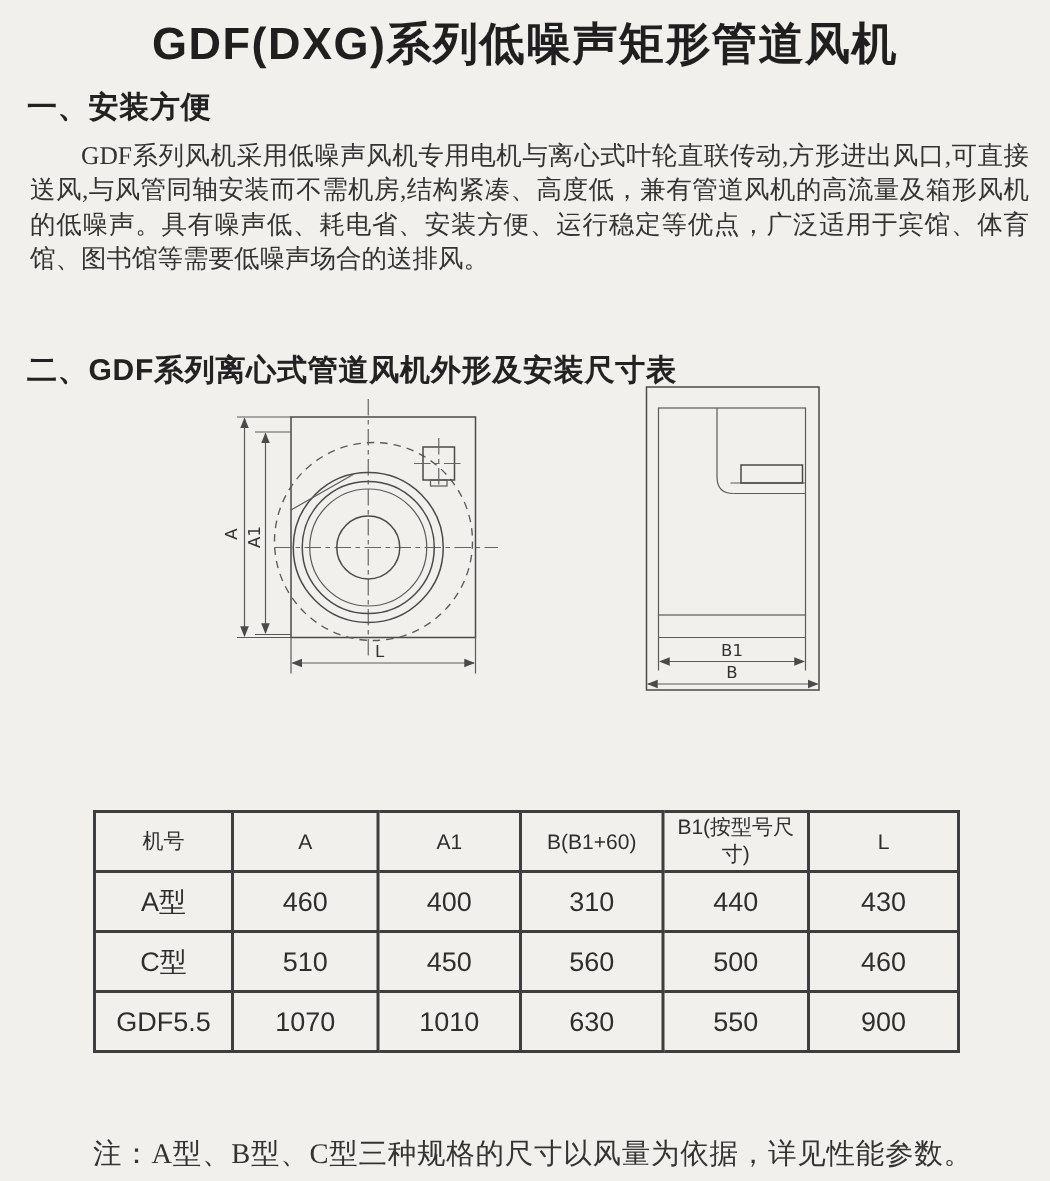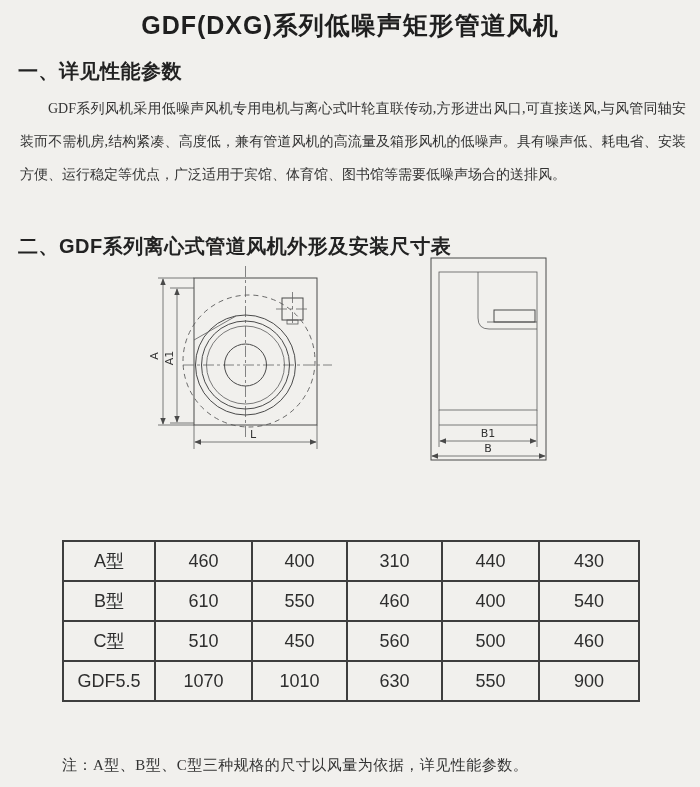--- a/index.html
+++ b/index.html
@@ -3,62 +3,62 @@
 <meta charset="utf-8">
 <style>
   html,body{margin:0;padding:0;}
   body{
     width:700px;height:787px;position:relative;overflow:hidden;
     background:#f1f0ed;color:#2b2b2b;
     font-family:"Liberation Sans",sans-serif;
   }
   .title{
     position:absolute;top:9px;left:0;width:700px;text-align:center;
-    font-size:25px;font-weight:bold;letter-spacing:1px;color:#1f1f1f;
+    font-size:30px;font-weight:bold;letter-spacing:1px;color:#1f1f1f;
   }
   .sec-heading{
     position:absolute;font-size:20px;font-weight:bold;color:#222;
     letter-spacing:0.5px;white-space:nowrap;
   }
   #sec1-heading{top:58px;left:18px;}
   #sec2-heading{top:197px;left:18px;margin-top:36px;}
   .para{
     position:absolute;top:92px;left:20px;width:666px;
     font-family:"Liberation Serif",serif;
-    font-size:14px;line-height:33px;text-align:justify;text-indent:2em;
+    font-size:17px;line-height:23px;text-align:justify;text-indent:2em;
     color:#333;
   }
   svg.drawings{position:absolute;top:240px;left:0;}
   .ln{stroke:#4a4a4a;stroke-width:1;fill:none;}
   .ln-thin{stroke:#5a5a5a;stroke-width:0.8;fill:none;}
   .centerline{stroke:#666;stroke-width:0.8;fill:none;stroke-dasharray:11 3 3 3;}
   .dashline{stroke:#5a5a5a;stroke-width:0.9;fill:none;stroke-dasharray:5 4;}
   svg text{font-family:"DejaVu Sans",sans-serif;font-size:11px;fill:#333;}
   table.dim-table{
     position:absolute;top:540px;left:62px;width:576px;
     border-collapse:collapse;table-layout:fixed;
     background:transparent;
   }
   table.dim-table td{
     border:2px solid #3e3e3e;height:38px;text-align:center;vertical-align:middle;
     font-size:18px;color:#2e2e2e;padding:0;
   }
   table.dim-table tr.head td{font-size:14px;}
   .note{
     position:absolute;top:756px;left:62px;
-    font-family:"Liberation Serif",serif;font-size:15px;color:#333;
+    font-family:"Liberation Serif",serif;font-size:19px;color:#333;
     letter-spacing:0.5px;white-space:nowrap;
   }
 </style>
 </head>
 <body>
 
 <div class="title">GDF(DXG)系列低噪声矩形管道风机</div>
 
-<div class="sec-heading" id="sec1-heading">一、详见性能参数</div>
+<div class="sec-heading" id="sec1-heading">一、安装方便</div>
 
 <div class="para">GDF系列风机采用低噪声风机专用电机与离心式叶轮直联传动,方形进出风口,可直接送风,与风管同轴安装而不需机房,结构紧凑、高度低，兼有管道风机的高流量及箱形风机的低噪声。具有噪声低、耗电省、安装方便、运行稳定等优点，广泛适用于宾馆、体育馆、图书馆等需要低噪声场合的送排风。</div>
 
 <div class="sec-heading" id="sec2-heading">二、GDF系列离心式管道风机外形及安装尺寸表</div>
 
 <svg class="drawings" width="700" height="250" viewBox="0 240 700 250">
   <defs>
     <marker id="arr" viewBox="0 0 10 10" refX="9" refY="5" markerWidth="9" markerHeight="9" orient="auto-start-reverse">
       <path d="M0,1 L10,5 L0,9 z" fill="#4a4a4a"></path>
     </marker>
@@ -126,35 +126,35 @@
 <table class="dim-table">
   <colgroup>
     <col style="width:92px">
       <col style="width:97px">
       <col style="width:95px">
     <col style="width:95px">
       <col style="width:97px">
       <col style="width:100px">
   </colgroup>
   <tbody>
+    <tr class="head">
+      <td>机号</td>
+      <td>A</td>
+      <td>A1</td>
+      <td>B(B1+60)</td>
+      <td>B1(按型号尺寸)</td>
+      <td>L</td>
+    </tr>
     <tr>
       <td>A型</td>
       <td>460</td>
       <td>400</td>
       <td>310</td>
       <td>440</td>
       <td>430</td>
-    </tr>
-    <tr>
-      <td>B型</td>
-      <td>610</td>
-      <td>550</td>
-      <td>460</td>
-      <td>400</td>
-      <td>540</td>
     </tr>
     <tr>
       <td>C型</td>
       <td>510</td>
       <td>450</td>
       <td>560</td>
       <td>500</td>
       <td>460</td>
     </tr>
     <tr>

